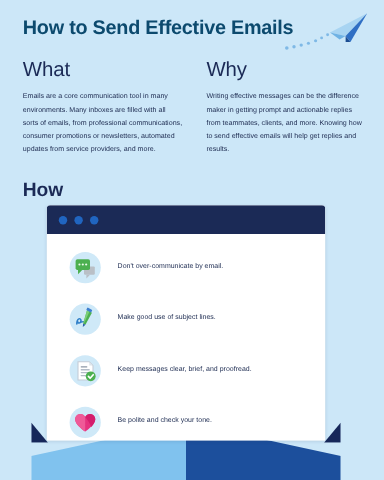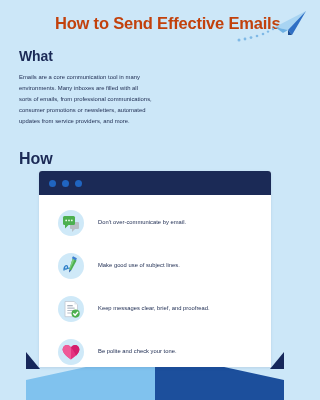--- a/index.html
+++ b/index.html
@@ -25,46 +25,45 @@
   }
 
   
   .title {
     position: absolute;
     left: 19px;
     top: 14px;
     width: 230px;
     font-size: 16.5px;
     font-weight: bold;
-    color: #c2410c;
+    color: #0c4a6e;
     letter-spacing: -0.2px;
     line-height: 1.1;
-    margin-left: 36px;
   }
 
   .plane-wrap {
     position: absolute;
     left: 236px;
     top: 4px;
     width: 74px;
     height: 42px;
   }
 
   
   .col {
     position: absolute;
     top: 48px;
     width: 133px;
   }
   .col-what { left: 19px; }
   .col-why  { left: 172px; }
 
   .col-head {
-    font-size: 14px;
-    font-weight: bold;
+    font-size: 17px;
+    font-weight: normal;
     color: #1b2a56;
     margin: 0 0 8px 0;
     letter-spacing: -0.1px;
   }
   .col-body {
     font-size: 5.9px;
     line-height: 1.85;
     color: #223055;
     margin: 0;
     letter-spacing: 0.01px;
@@ -204,20 +203,24 @@
       <polygon points="39,23 52,26 47,29" fill="#6fb2e4"></polygon>
       <polygon points="52,26 56,31 52,31" fill="#1b4d92"></polygon>
     </svg>
   </div>
 
   <div class="col col-what">
     <div class="col-head">What</div>
     <p class="col-body">Emails are a core communication tool in many environments. Many inboxes are filled with all sorts of emails, from professional communications, consumer promotions or newsletters, automated updates from service providers, and more.</p>
   </div>
 
+  <div class="col col-why">
+    <div class="col-head">Why</div>
+    <p class="col-body">Writing effective messages can be the difference maker in getting prompt and actionable replies from teammates, clients, and more. Knowing how to send effective emails will help get replies and results.</p>
+  </div>
 
   <div class="how-head">How</div>
 
   <div class="env-left"></div>
   <div class="env-right"></div>
 
   <div class="card">
     <div class="card-bar">
       <span class="dot"></span>
       <span class="dot"></span>

